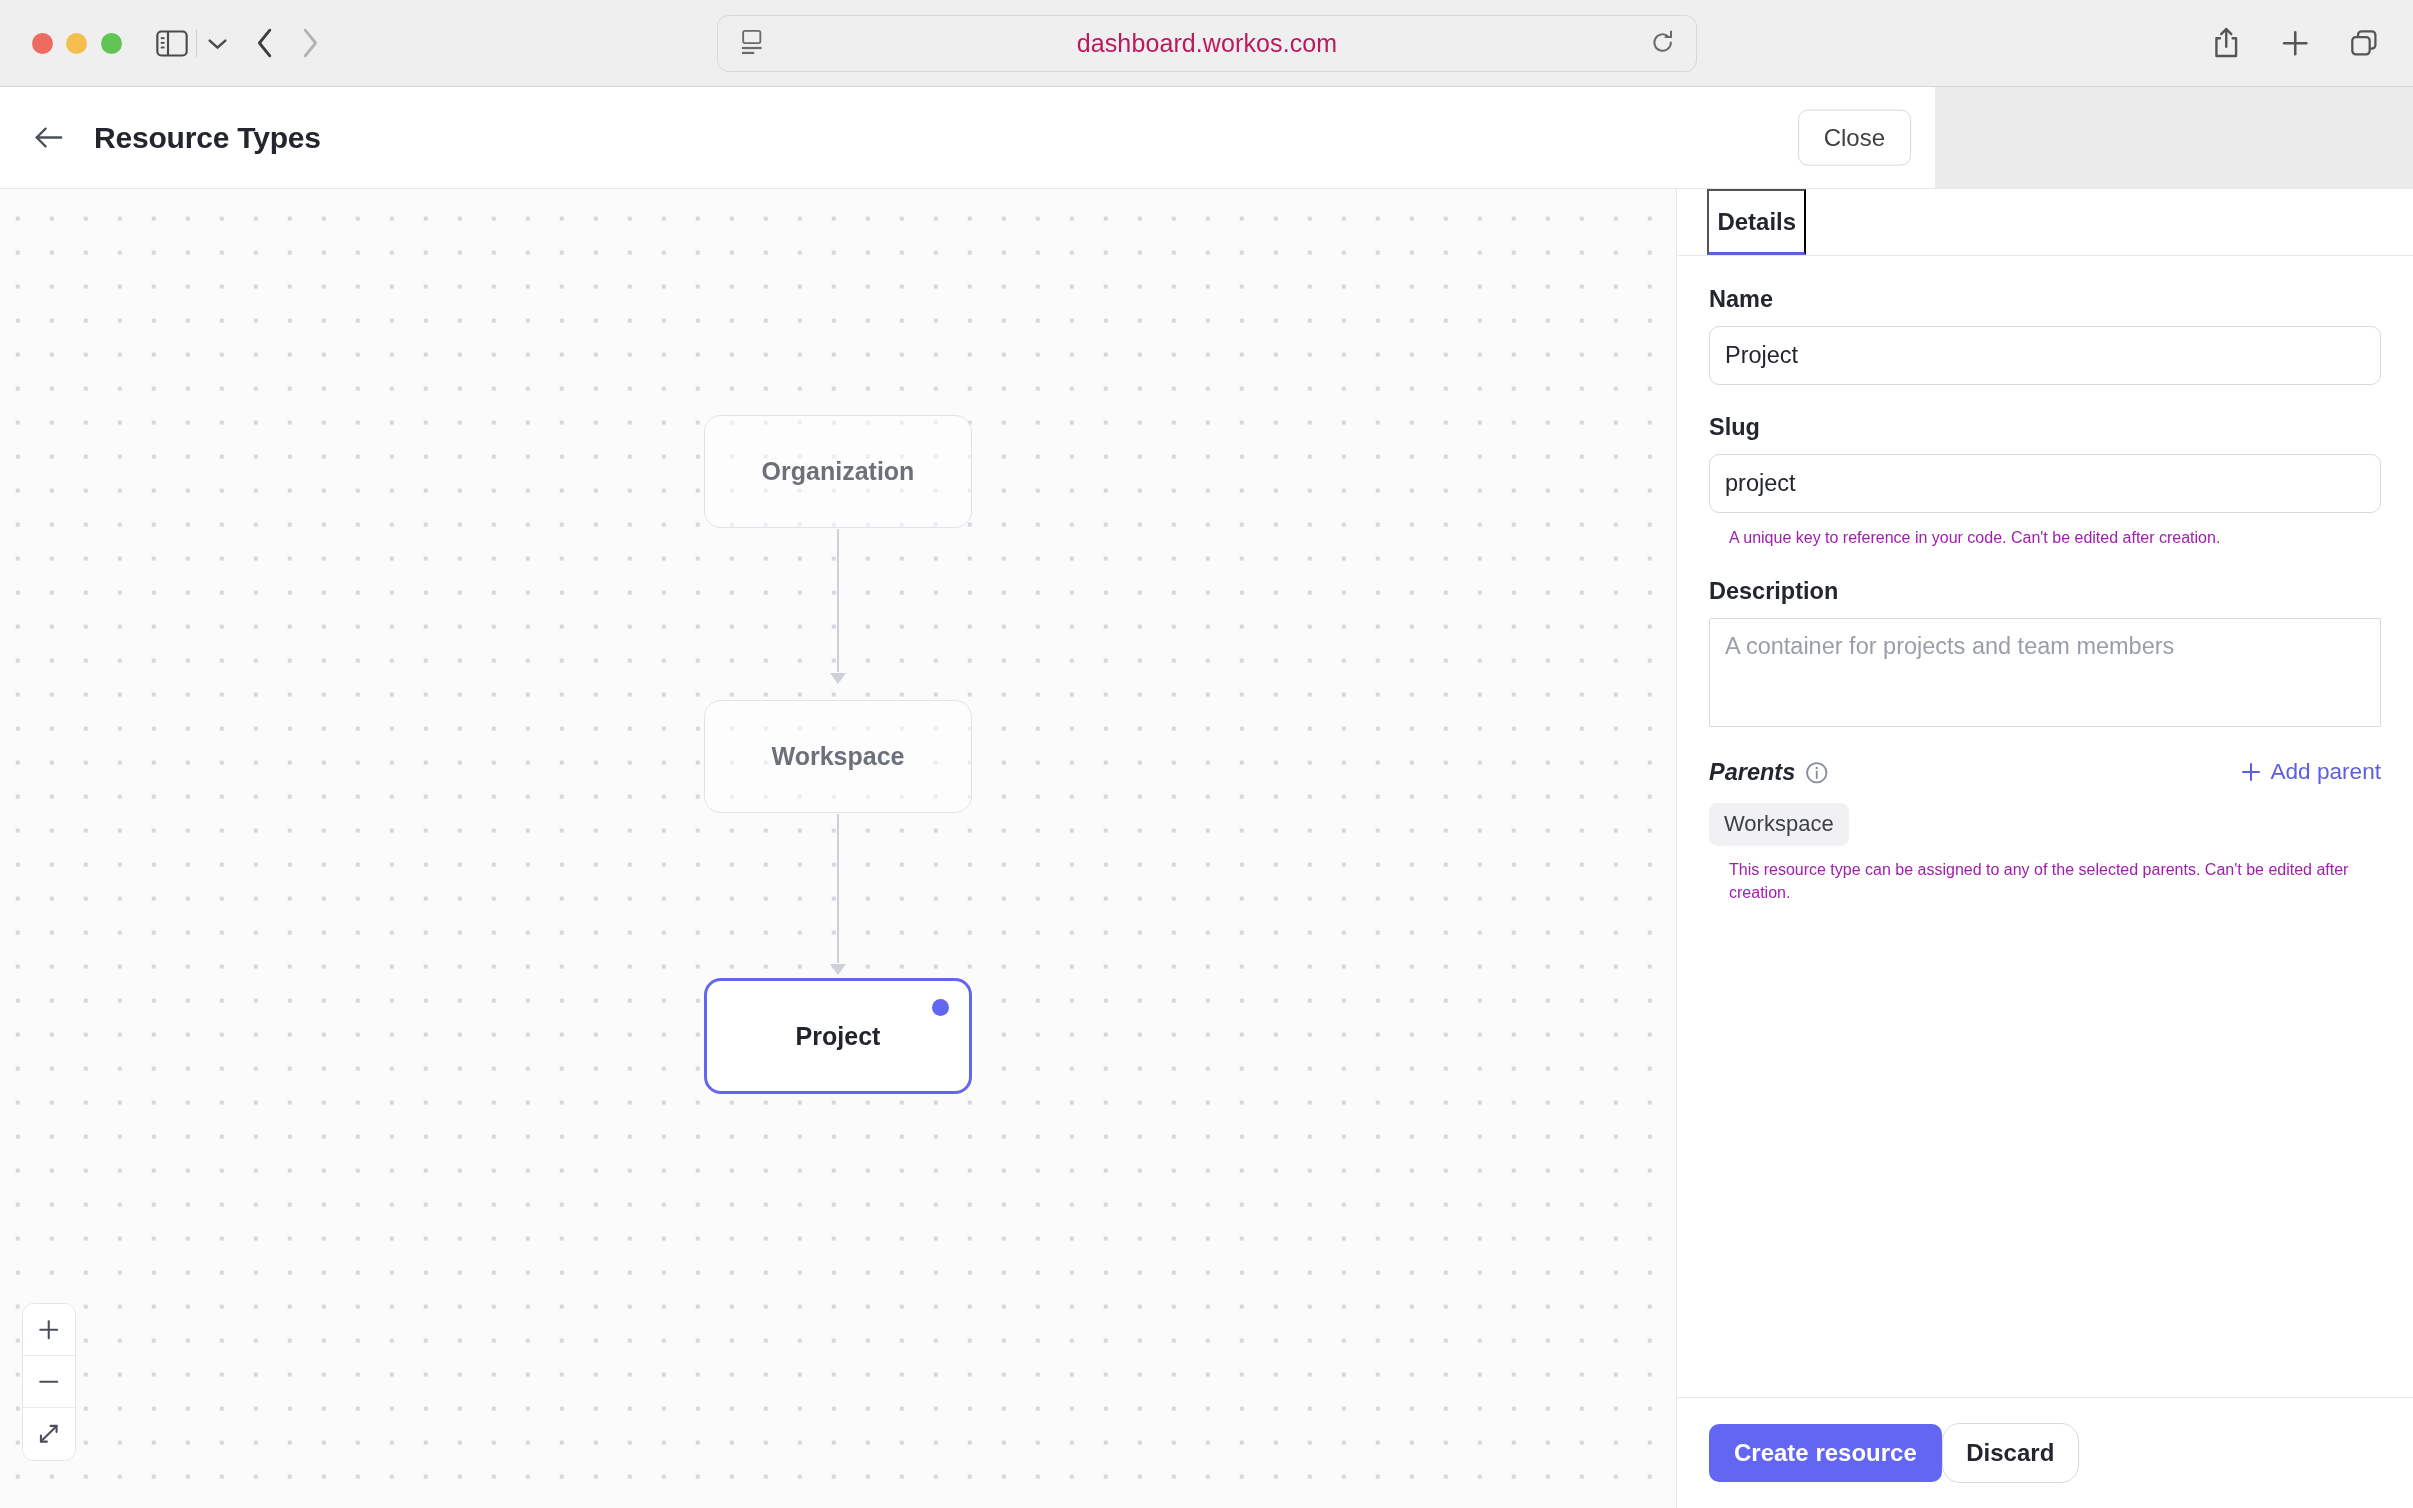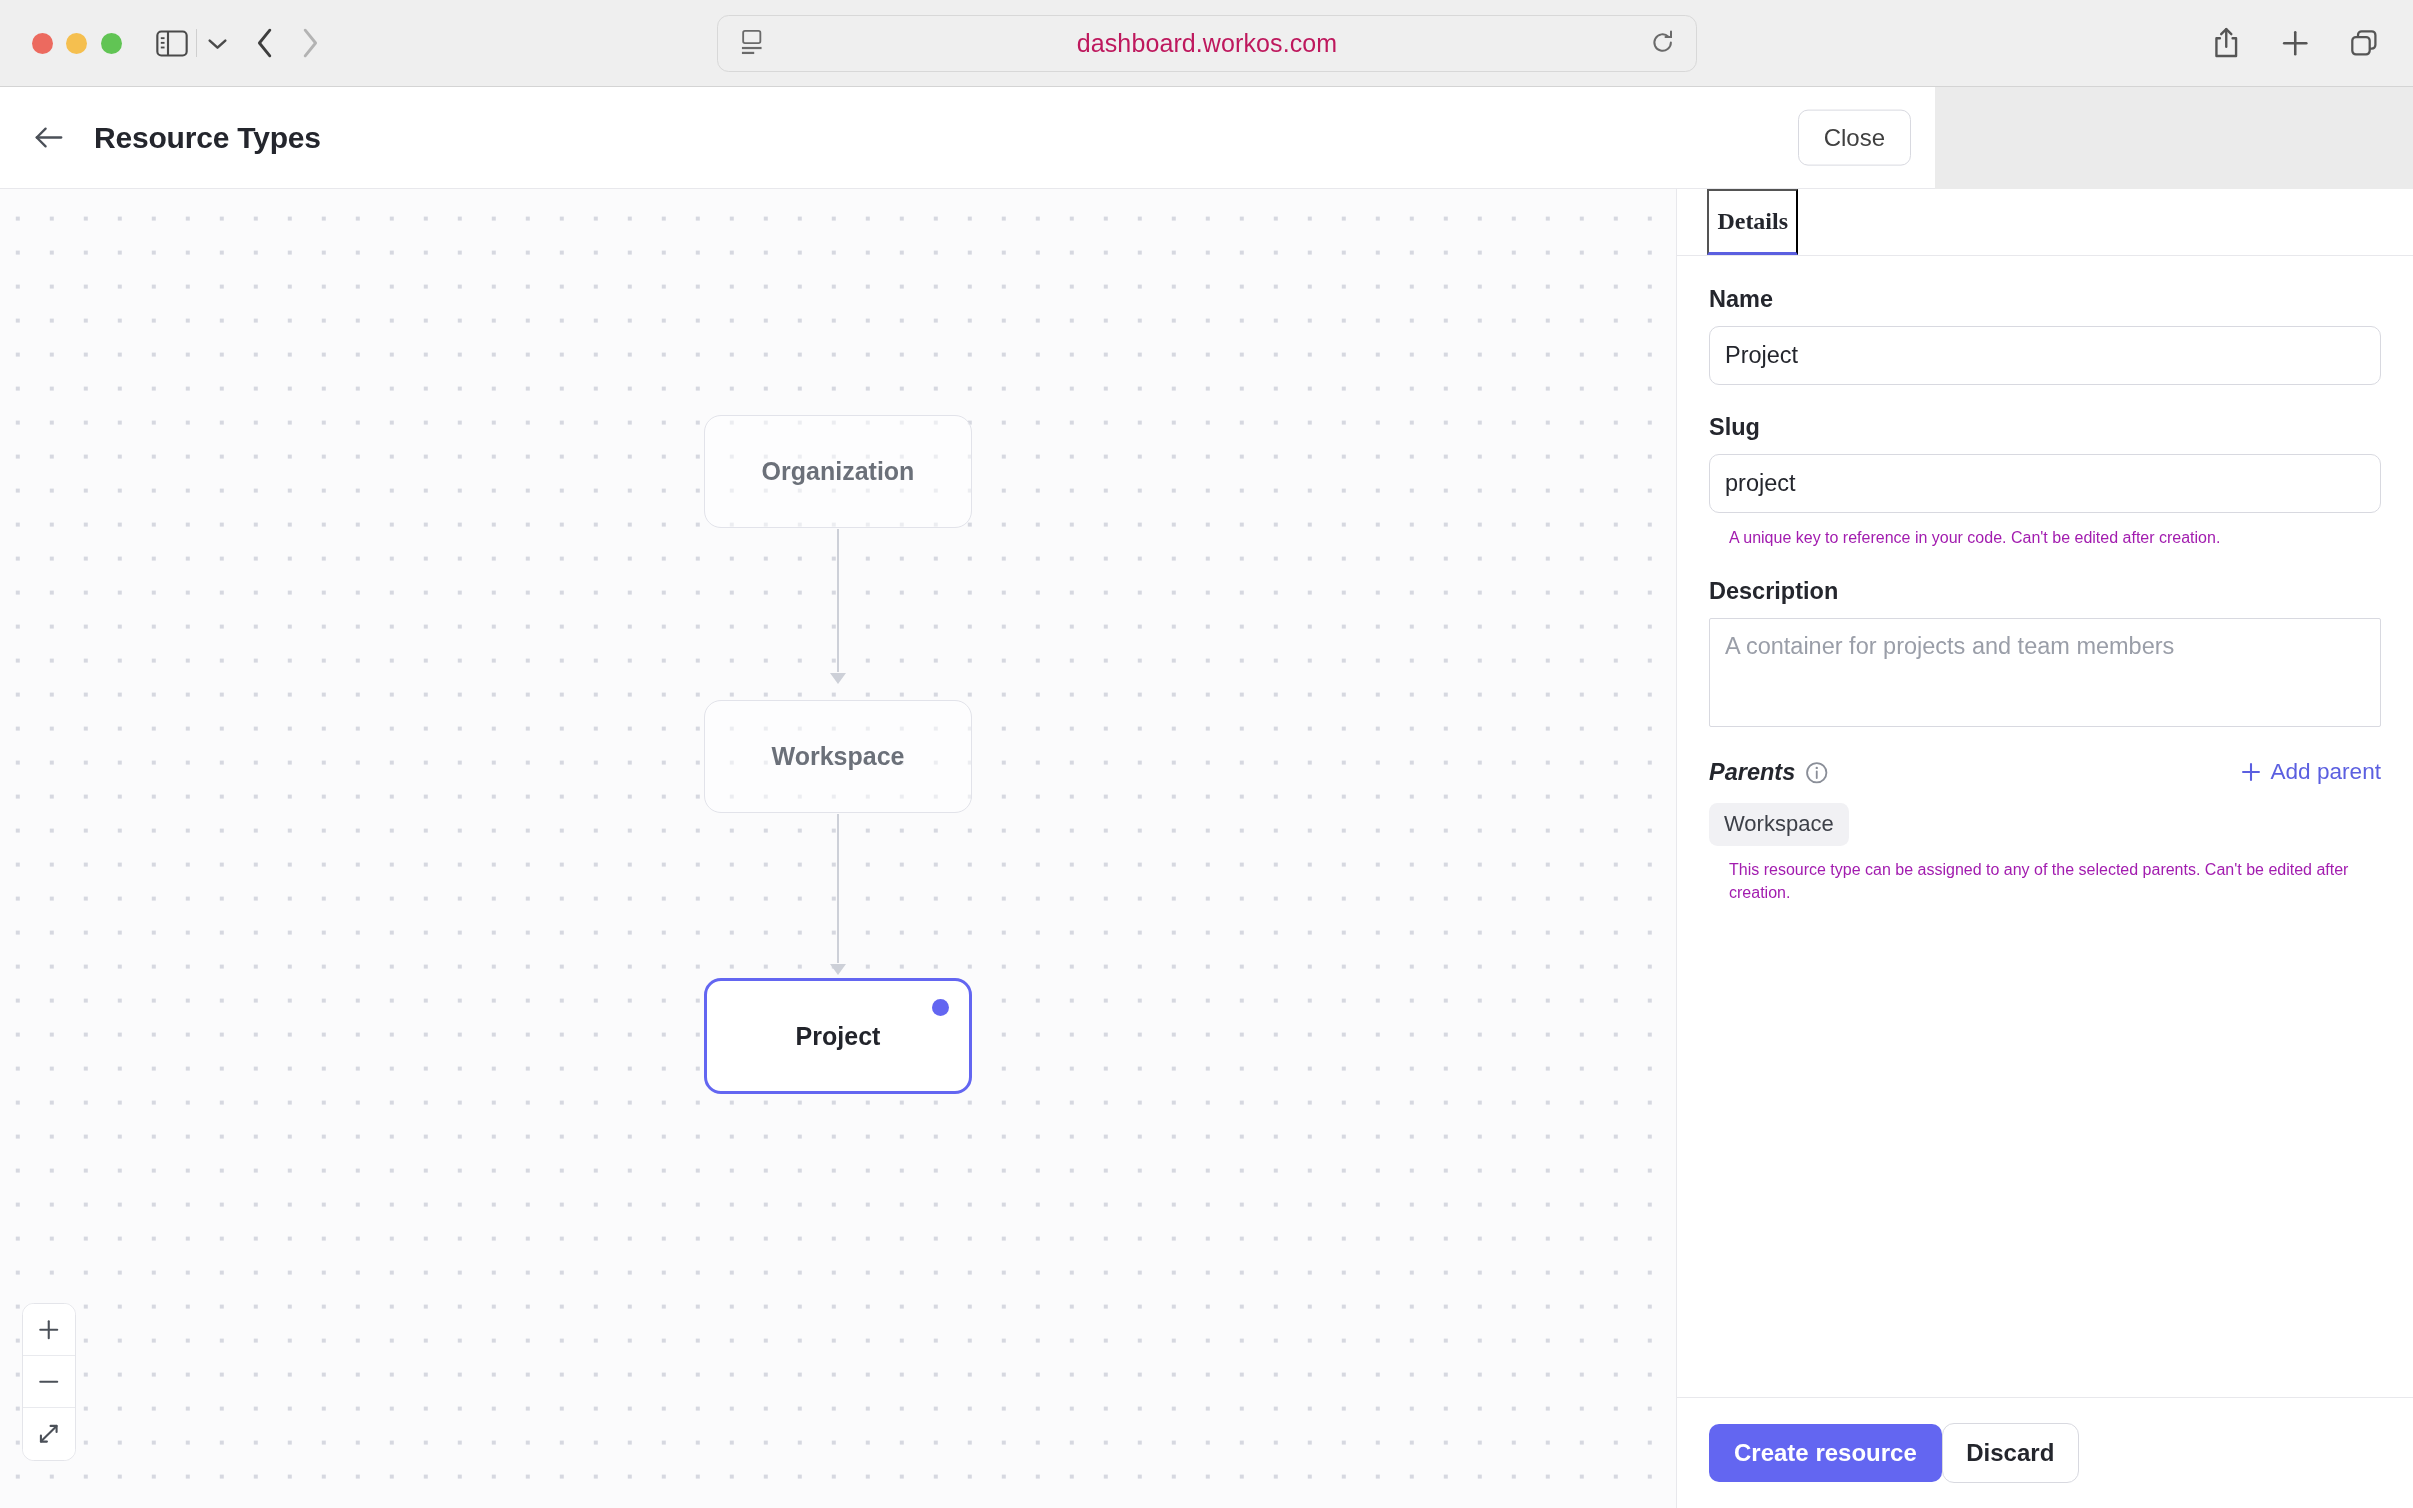--- a/index.html
+++ b/index.html
@@ -137,21 +137,21 @@
     display: flex; flex-direction: column;
   }
   .tabs {
     height: 67px; border-bottom: 0.8px solid #e8e8ec;
     display: flex; align-items: stretch; padding-left: 30px;
   }
   .tab {
     display: flex; align-items: center;
     font-size: 24px; font-weight: 600; color: #24262d;
     padding: 0 8.4px; border-bottom: 3.4px solid transparent;
-    cursor: pointer; background: none; font-family: Liberation Serif, serif;
+    cursor: pointer; background: none; font-family: Liberation Sans, sans-serif;
   }
   .tab.active { border-bottom-color: #5b5fe0; }
 
   .panel-body { flex: 1; padding: 30px 32px 0 32px; overflow: hidden; }
   .field-label {
     font-size: 23.5px; font-weight: 700; color: #24262d;
     margin-bottom: 13.4px; display: block;
   }
   .text-input {
     width: 100%; height: 59px;
@@ -197,21 +197,21 @@
   }
   .btn-primary {
     background: #6366f1; color: #fff;
     border: none; border-radius: 10px;
     padding: 15px 25px;
     font-size: 24px; font-weight: 700; font-family: inherit;
     cursor: pointer;
   }
   .btn-secondary {
     background: #fff; color: #24262d;
-    border: 0.8px solid #d8d9e0; border-radius: 12px;
+    border: 0.8px solid #d8d9e0; border-radius: 18px;
     padding: 15px 23.5px;
     font-size: 24px; font-weight: 600; font-family: inherit;
     cursor: pointer;
   }
 </style>
 </head>
 <body>
 
 <div class="browser-chrome">
   <div class="traffic-lights">

